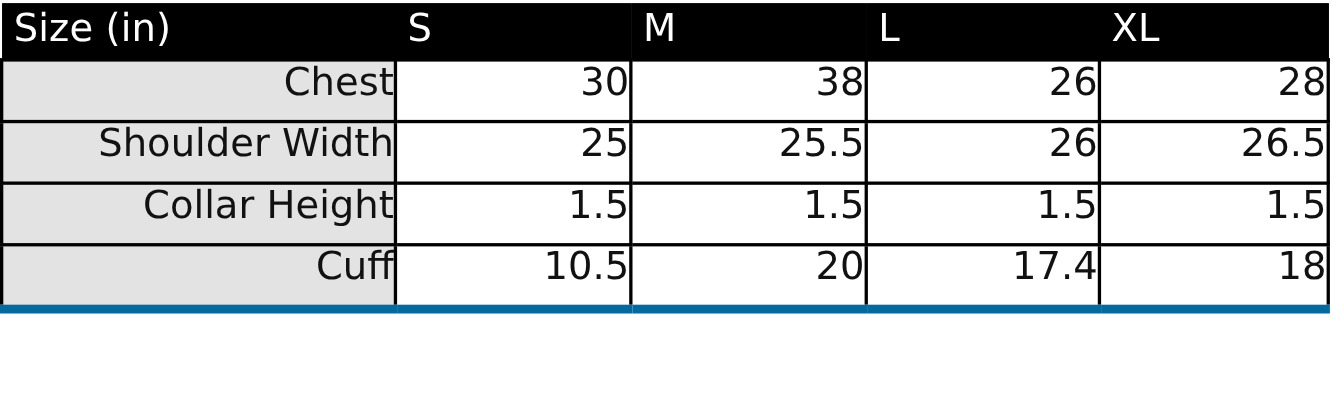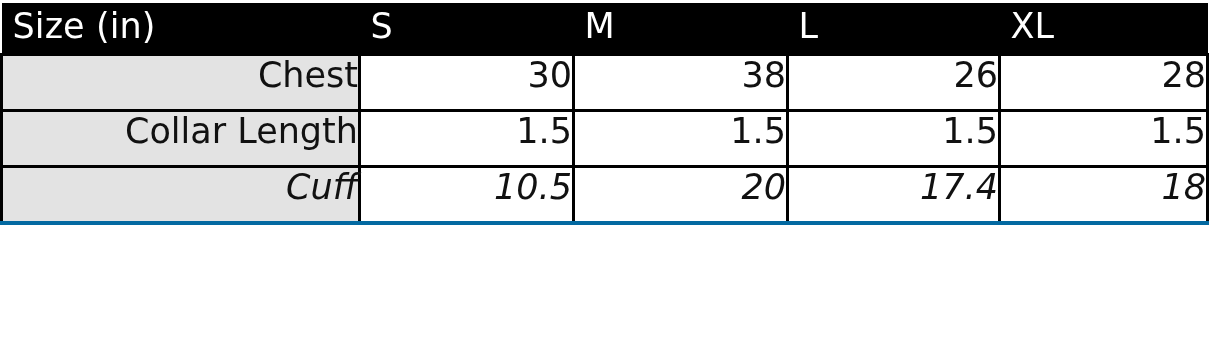--- a/index.html
+++ b/index.html
@@ -80,22 +80,21 @@
   .chart-table tbody td.label-cell {
     background: #e3e3e3;
     border-left: 3px solid #000000;
   }
 
   .chart-table tbody td.last-col {
     border-right: 3px solid #000000;
   }
 
   .chart-table tbody tr:last-child td {
-    border-bottom: 4px solid #0369a1;
-    font-style: italic;
+    border-bottom: 8px solid #0369a1;
   }
 </style>
 </head>
 <body>
 
 <div class="size-chart">
   <table class="chart-table">
     <colgroup>
       <col class="c-label">
       <col class="c-s">
@@ -114,21 +113,28 @@
     </thead>
     <tbody>
       <tr>
         <td class="label-cell">Chest</td>
         <td>30</td>
         <td>38</td>
         <td>26</td>
         <td class="last-col">28</td>
       </tr>
       <tr>
-        <td class="label-cell">Collar Length</td>
+        <td class="label-cell">Shoulder Width</td>
+        <td>25</td>
+        <td>25.5</td>
+        <td>26</td>
+        <td class="last-col">26.5</td>
+      </tr>
+      <tr>
+        <td class="label-cell">Collar Height</td>
         <td>1.5</td>
         <td>1.5</td>
         <td>1.5</td>
         <td class="last-col">1.5</td>
       </tr>
       <tr>
         <td class="label-cell">Cuff</td>
         <td>10.5</td>
         <td>20</td>
         <td>17.4</td>

